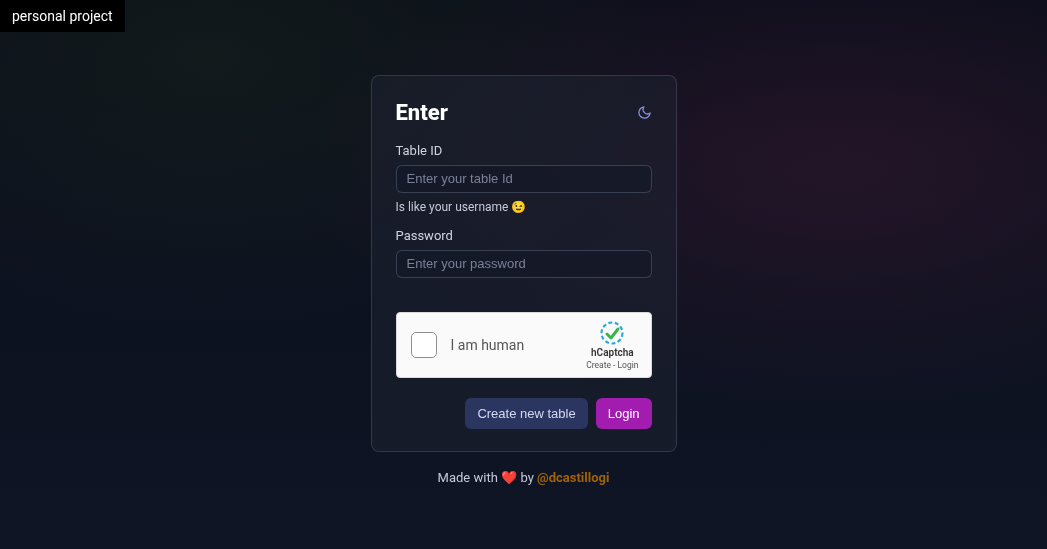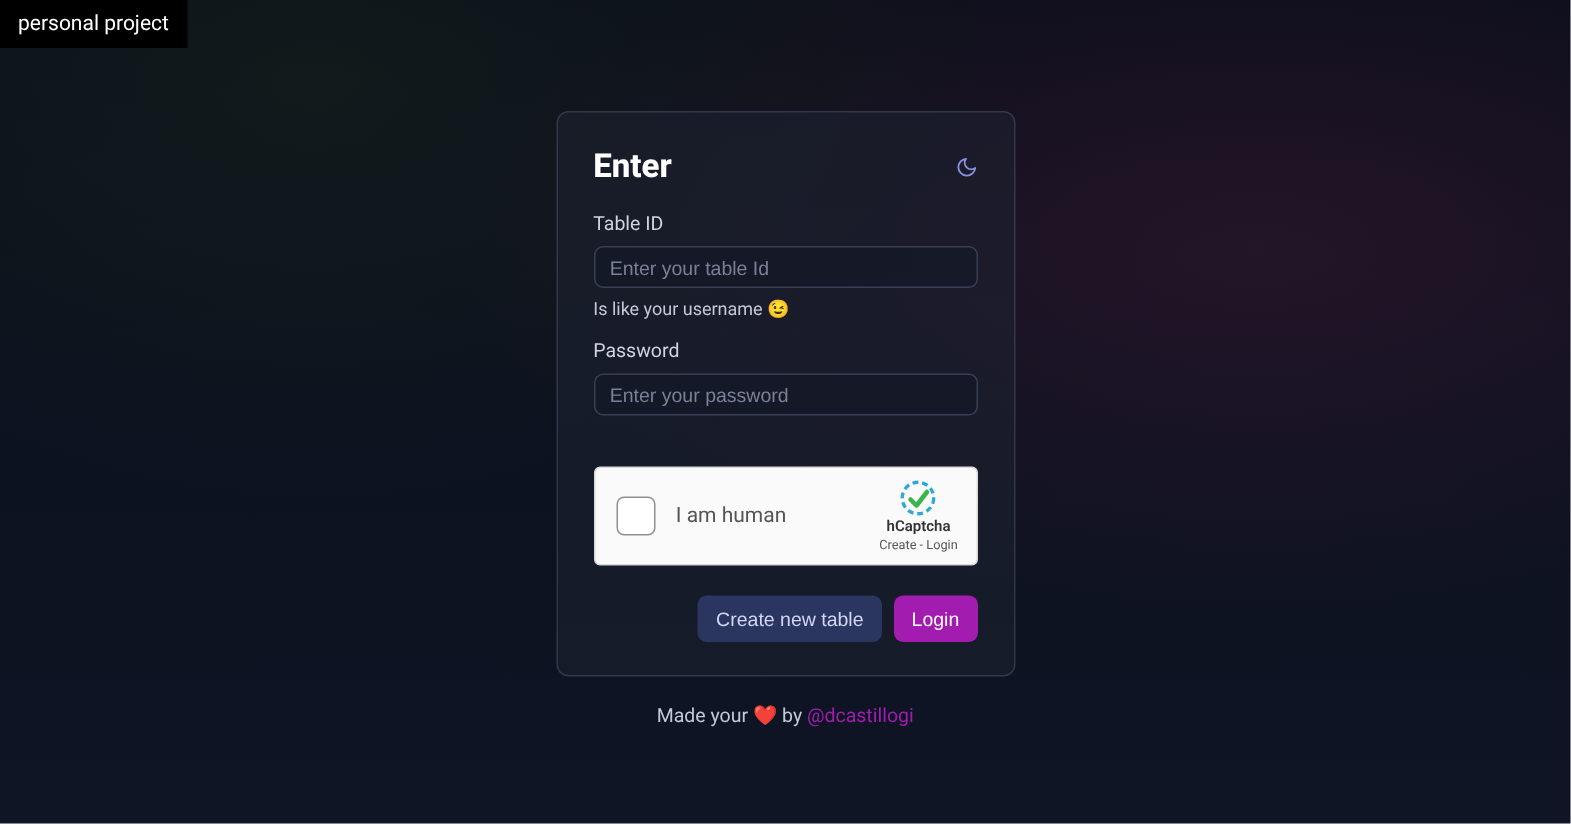--- a/index.html
+++ b/index.html
@@ -188,22 +188,23 @@
       color: #ffffff;
     }
 
     .footer {
       margin-top: 18px;
       font-size: 13px;
       color: #c5c8d8;
     }
 
     .footer a {
-      color: #a21caf;
+      color: #a16207;
       text-decoration: none;
+      font-weight: bold;
     }
   </style>
 </head>
 <body>
 
 <div class="project-badge">
   <span>personal project</span>
 </div>
 
 <div class="container">
@@ -245,15 +246,15 @@
     </div>
 
     <div class="actions">
       <button class="btn btn-secondary">Create new table</button>
       <button class="btn btn-primary">Login</button>
     </div>
 
   </div>
 
   <div class="footer">
-    <span>Made your </span><span>❤️</span><span> by </span><a href="#">@dcastillogi</a>
+    <span>Made with </span><span>❤️</span><span> by </span><a href="#">@dcastillogi</a>
   </div>
 </div>
 
 </body></html>

